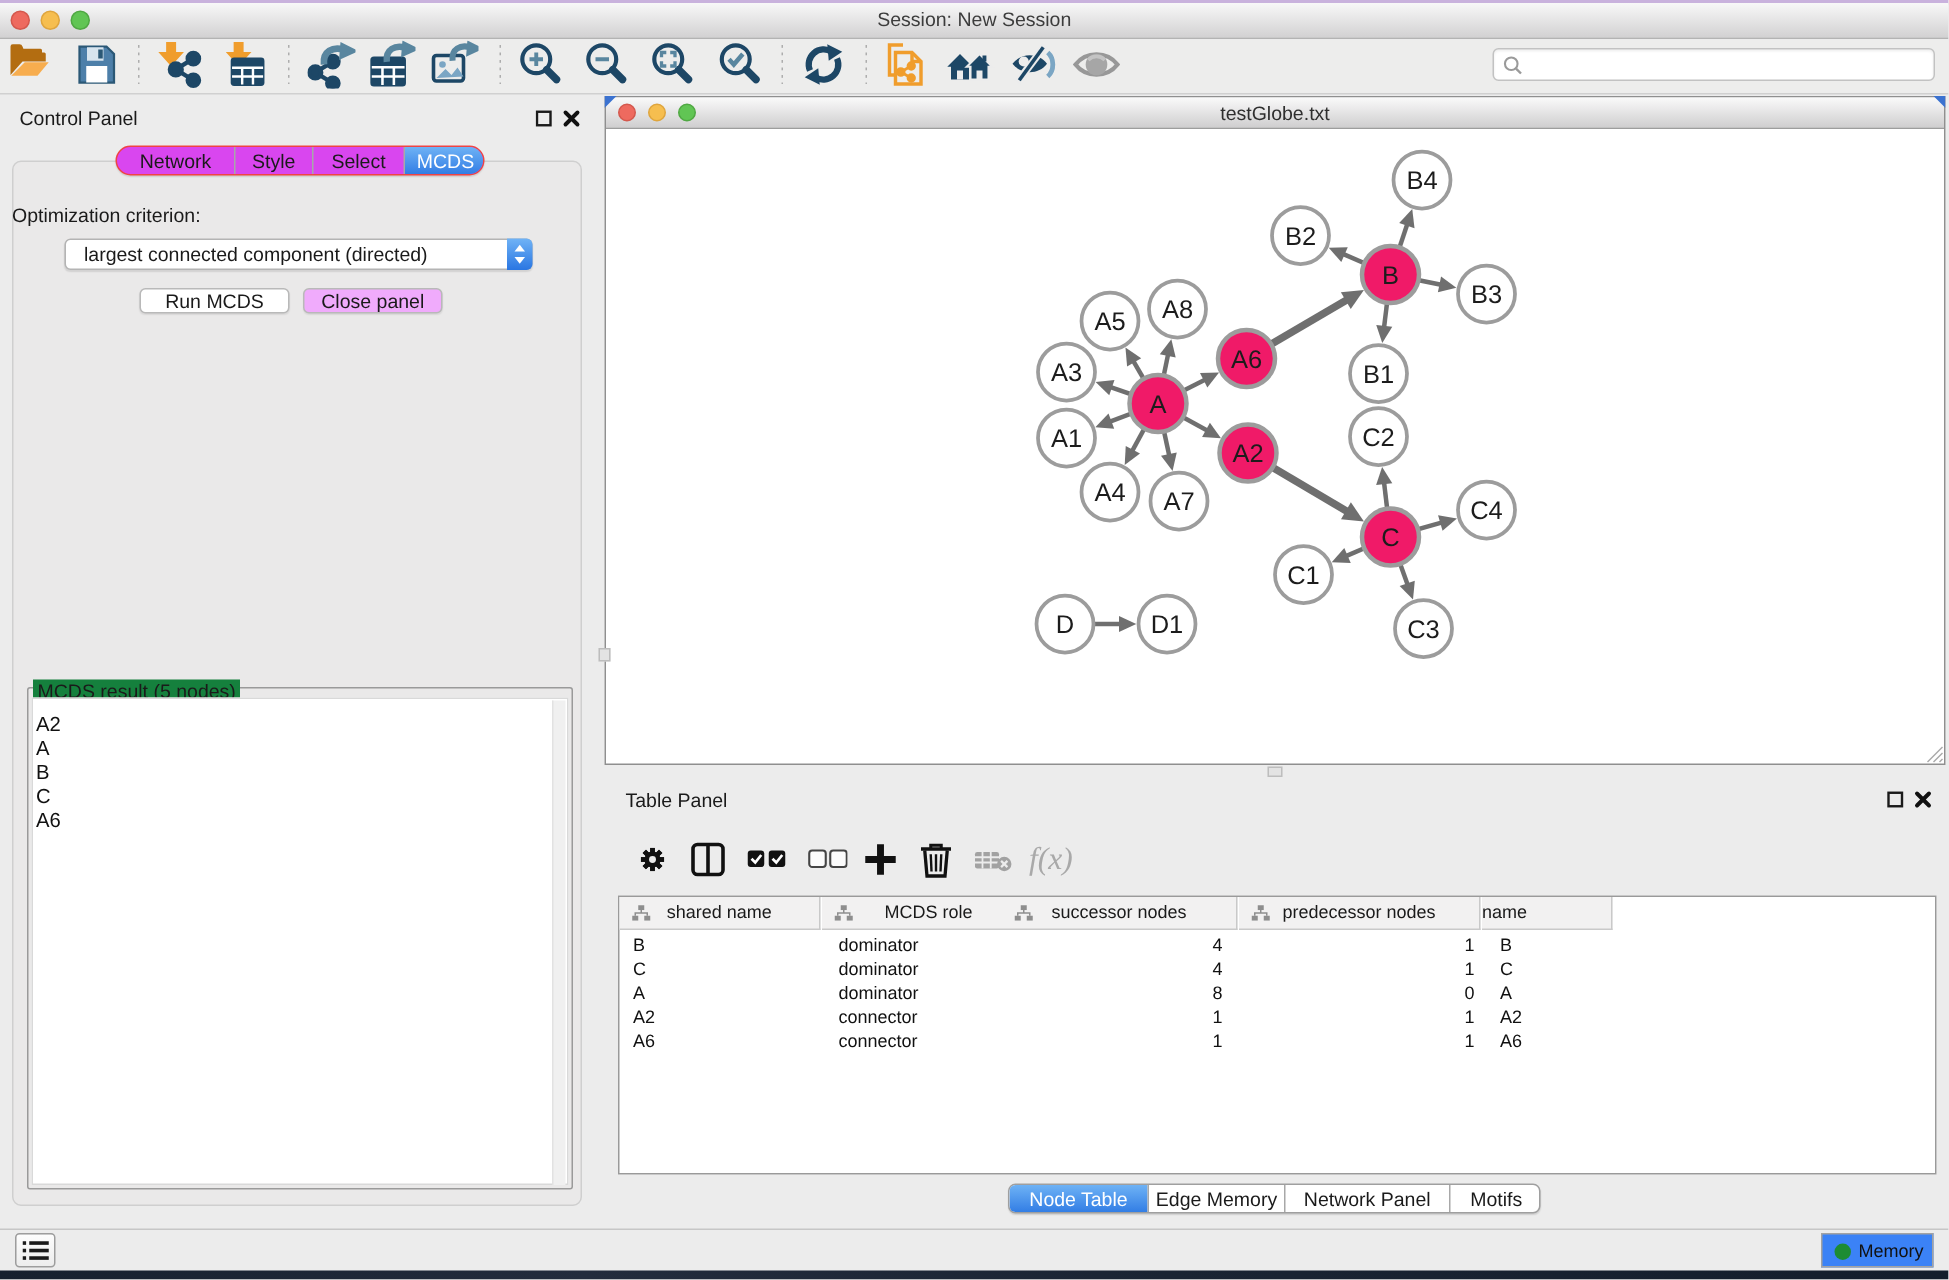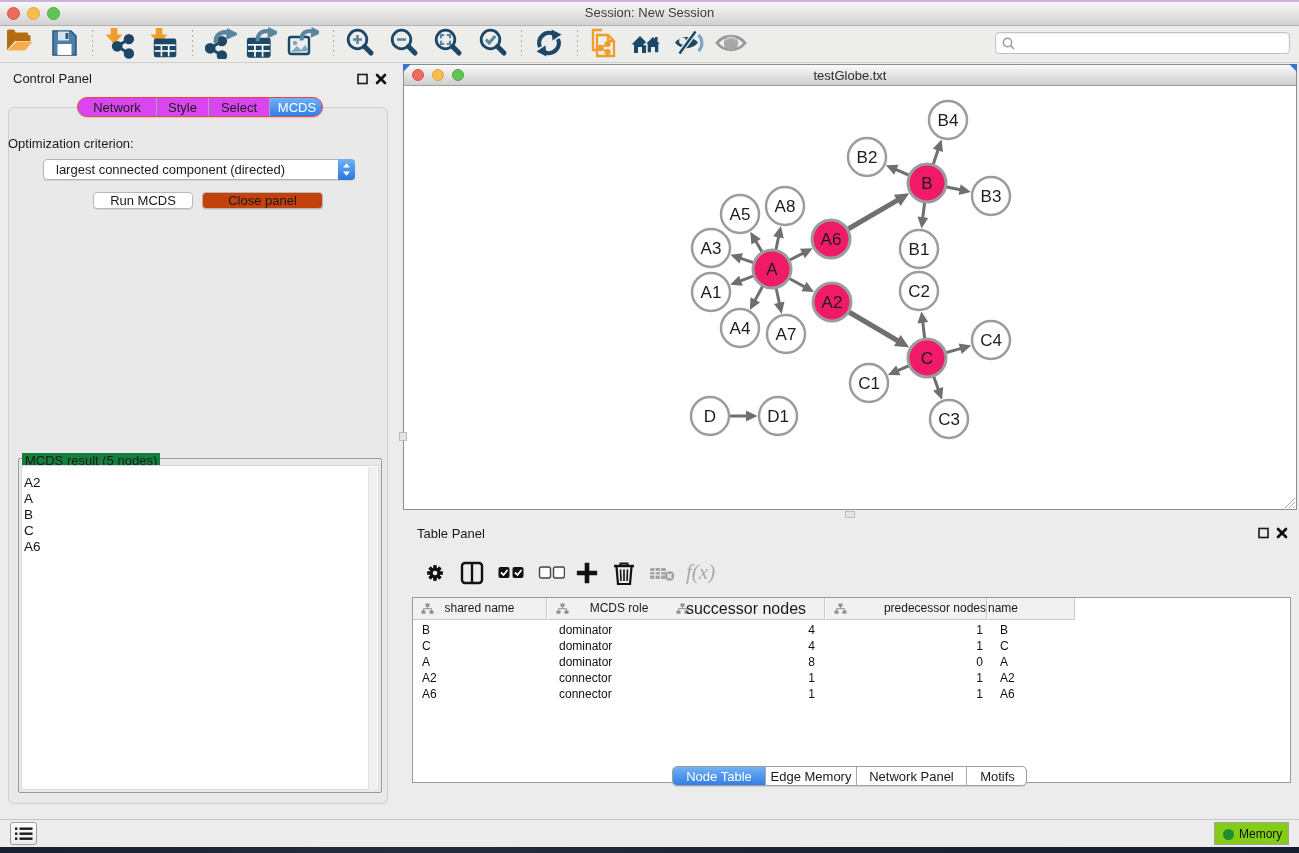--- a/index.html
+++ b/index.html
@@ -170,21 +170,21 @@
   </div>
 <div style="position:absolute;left:8px;top:136px;width:380px;text-align:left;font-size:13px;color:#1a1a1a">Optimization criterion:</div>
 <div style="position:absolute;left:43px;top:159px;width:312px;height:21px;background:#ffffff;border:1px solid #b4b4b4;border-radius:4px;box-shadow:0 1px 1px rgba(0,0,0,.1)">
     <div style="position:absolute;left:12px;top:0;line-height:20px;font-size:13px;color:#1a1a1a">largest connected component (directed)</div>
     <div style="position:absolute;right:-1px;top:-1px;width:17px;height:21px;border-radius:0 4px 4px 0;background:linear-gradient(#70b3f6,#2a76e2)"><svg width="17" height="21" viewBox="0 0 17 21">
         <path d="M8.5 4.2 L12 8.6 H5 Z" fill="#ffffff"></path>
         <path d="M8.5 16.8 L5 12.4 H12 Z" fill="#ffffff"></path>
       </svg></div>
   </div>
 <div style="position:absolute;left:93px;top:192px;width:100px;height:17px;background:#ffffff;border:1px solid #b9b9b9;border-radius:4px;text-align:center;line-height:16px;font-size:13px;color:#1a1a1a;box-shadow:0 1px 1px rgba(0,0,0,.08)">Run MCDS</div>
-<div style="position:absolute;left:202px;top:192px;width:121px;height:17px;background:#c2410c;border:1px solid #b9b9b9;border-radius:4px;text-align:center;line-height:16px;font-size:13px;color:#1a1a1a;box-shadow:0 1px 1px rgba(0,0,0,.08)">Close panel</div>
+<div style="position:absolute;left:202px;top:192px;width:93px;height:17px;background:#f0abfc;border:1px solid #b9b9b9;border-radius:4px;text-align:center;line-height:16px;font-size:13px;color:#1a1a1a;box-shadow:0 1px 1px rgba(0,0,0,.08)">Close panel</div>
 <div style="position:absolute;left:18px;top:458px;width:364px;height:335px;border:1px solid #9a9a9a;border-radius:2px"></div>
 <div style="position:absolute;left:22px;top:453px;font-size:13px;color:#1a1a1a;background:#15803d;padding:0 3px">MCDS result (5 nodes)</div>
 <div style="position:absolute;left:21px;top:465px;width:358px;height:325px;background:#ffffff;border:1px solid #d9d9d9">
     <div style="position:absolute;right:1px;top:1px;width:9px;height:323px;background:#f0f0f0;border-left:1px solid #e2e2e2"></div>
     <div style="position:absolute;left:2px;top:9px;font-size:13.5px;line-height:16px;color:#111">A2<br>A<br>B<br>C<br>A6</div>
   </div>
 <div style="position:absolute;left:403px;top:64px;width:894px;height:446px;border:1px solid #8f8f8f;background:#ffffff">
     <div style="position:absolute;left:0;top:0;width:892px;height:21px;background:linear-gradient(#fafafa,#cfcecf);border-bottom:1px solid #9d9d9d"></div>
   </div>
 <div style="position:absolute;left:412px;top:69px;width:12px;height:12px;border-radius:50%;background:#ee6a5f;border:1px solid #d4584d"></div>
@@ -372,32 +372,32 @@
   </div>
 <div style="position:absolute;left:668px;top:598px;width:157px;height:22px;background:#f2f1f1;border-right:1px solid #c9c9c9;border-bottom:1px solid #c9c9c9">
     <svg width="13" height="12" viewBox="0 0 13 12" style="position:absolute;left:8px;top:5px">
       <g fill="#8e8e8e">
         <rect x="4.5" y="0.5" width="4" height="3.2"></rect>
         <rect x="0.5" y="7.5" width="4" height="3.2"></rect>
         <rect x="8.5" y="7.5" width="4" height="3.2"></rect>
       </g>
       <path d="M6.5 3.7 v2 M2.5 7.5 v-1.8 h8 v1.8" stroke="#8e8e8e" stroke-width="1" fill="none"></path>
     </svg>
-    <div style="position:absolute;left:0;top:0;width:100%;text-align:center;line-height:21px;font-size:16px;color:#1a1a1a">successor nodes</div>
+    <div style="position:absolute;left:0;top:0;width:100%;text-align:center;line-height:21px;font-size:12px;color:#1a1a1a">successor nodes</div>
   </div>
 <div style="position:absolute;left:826px;top:598px;width:161px;height:22px;background:#f2f1f1;border-right:1px solid #c9c9c9;border-bottom:1px solid #c9c9c9">
     <svg width="13" height="12" viewBox="0 0 13 12" style="position:absolute;left:8px;top:5px">
       <g fill="#8e8e8e">
         <rect x="4.5" y="0.5" width="4" height="3.2"></rect>
         <rect x="0.5" y="7.5" width="4" height="3.2"></rect>
         <rect x="8.5" y="7.5" width="4" height="3.2"></rect>
       </g>
       <path d="M6.5 3.7 v2 M2.5 7.5 v-1.8 h8 v1.8" stroke="#8e8e8e" stroke-width="1" fill="none"></path>
     </svg>
-    <div style="position:absolute;left:0;top:0;width:100%;text-align:right;line-height:21px;font-size:12px;color:#1a1a1a">predecessor nodes</div>
+    <div style="position:absolute;left:0;top:0;width:100%;text-align:center;line-height:21px;font-size:12px;color:#1a1a1a">predecessor nodes</div>
   </div>
 <div style="position:absolute;left:988px;top:598px;width:87px;height:22px;background:#f2f1f1;border-right:1px solid #c9c9c9;border-bottom:1px solid #c9c9c9">
     <div style="position:absolute;left:0;top:0;width:100%;text-align:left;line-height:21px;font-size:12px;color:#1a1a1a">name</div>
   </div>
 <div style="position:absolute;left:422px;top:623px;font-size:12px;color:#111">B</div>
 <div style="position:absolute;left:559px;top:623px;font-size:12px;color:#111">dominator</div>
 <div style="position:absolute;left:700px;top:623px;width:115px;text-align:right;font-size:12px;color:#111">4</div>
 <div style="position:absolute;left:860px;top:623px;width:123px;text-align:right;font-size:12px;color:#111">1</div>
 <div style="position:absolute;left:1000px;top:623px;font-size:12px;color:#111">B</div>
 <div style="position:absolute;left:422px;top:639px;font-size:12px;color:#111">C</div>
@@ -413,35 +413,35 @@
 <div style="position:absolute;left:422px;top:671px;font-size:12px;color:#111">A2</div>
 <div style="position:absolute;left:559px;top:671px;font-size:12px;color:#111">connector</div>
 <div style="position:absolute;left:700px;top:671px;width:115px;text-align:right;font-size:12px;color:#111">1</div>
 <div style="position:absolute;left:860px;top:671px;width:123px;text-align:right;font-size:12px;color:#111">1</div>
 <div style="position:absolute;left:1000px;top:671px;font-size:12px;color:#111">A2</div>
 <div style="position:absolute;left:422px;top:687px;font-size:12px;color:#111">A6</div>
 <div style="position:absolute;left:559px;top:687px;font-size:12px;color:#111">connector</div>
 <div style="position:absolute;left:700px;top:687px;width:115px;text-align:right;font-size:12px;color:#111">1</div>
 <div style="position:absolute;left:860px;top:687px;width:123px;text-align:right;font-size:12px;color:#111">1</div>
 <div style="position:absolute;left:1000px;top:687px;font-size:12px;color:#111">A6</div>
-<div style="position:absolute;left:672px;top:766px;width:355px;height:20px;border-radius:5px;border:1px solid #9f9f9f;background:#ffffff;overflow:hidden;box-shadow:0 1px 1px rgba(0,0,0,.12)">
+<div style="position:absolute;left:672px;top:789px;width:355px;height:20px;border-radius:5px;border:1px solid #9f9f9f;background:#ffffff;overflow:hidden;box-shadow:0 1px 1px rgba(0,0,0,.12)">
     <div style="position:absolute;left:0px;top:0;width:92px;height:20px;line-height:19px;text-align:center;font-size:13px;background:linear-gradient(#6eb2f5,#2c78e3);color:#ffffff;">Node Table</div>
     <div style="position:absolute;left:92px;top:0;width:91px;height:20px;line-height:19px;text-align:center;font-size:13px;border-left:1px solid #a8a8a8;color:#1a1a1a;">Edge Memory</div>
     <div style="position:absolute;left:183px;top:0;width:110px;height:20px;line-height:19px;text-align:center;font-size:13px;border-left:1px solid #a8a8a8;color:#1a1a1a;">Network Panel</div>
     <div style="position:absolute;left:293px;top:0;width:62px;height:20px;line-height:19px;text-align:center;font-size:13px;border-left:1px solid #a8a8a8;color:#1a1a1a;">Motifs</div>
   </div>
 <div style="position:absolute;left:0;top:819px;width:1299px;height:1px;background:#c6c6c6"></div>
 <div style="position:absolute;left:10px;top:822px;width:27px;height:23px;background:linear-gradient(#fdfdfd,#ededed);border:1px solid #9d9d9d;border-radius:3px">
     <svg width="18" height="14" viewBox="0 0 18 14" style="position:absolute;left:4px;top:4px">
       <g fill="#1a1a1a">
         <rect x="0" y="0.5" width="2.4" height="2.4"></rect>
         <rect x="0" y="5.5" width="2.4" height="2.4"></rect>
         <rect x="0" y="10.5" width="2.4" height="2.4"></rect>
         <rect x="4.5" y="0.5" width="13" height="2.4"></rect>
         <rect x="4.5" y="5.5" width="13" height="2.4"></rect>
         <rect x="4.5" y="10.5" width="13" height="2.4"></rect>
       </g>
     </svg>
   </div>
-<div style="position:absolute;left:1214px;top:822px;width:75px;height:23px;background:#84cc16;border:1px solid #a2a2a2">
+<div style="position:absolute;left:1214px;top:822px;width:75px;height:23px;background:#3b82f6;border:1px solid #a2a2a2">
     <div style="position:absolute;left:8px;top:6px;width:11px;height:11px;border-radius:50%;background:#1d8c33"></div>
     <div style="position:absolute;left:24px;top:0;line-height:22px;font-size:12px;color:#111">Memory</div>
   </div>
 <div style="position:absolute;left:0;top:847px;width:1299px;height:6px;background:linear-gradient(90deg,#16202e,#232c3d 30%,#1a2433 60%,#141e2c)"></div>
 </body></html>

